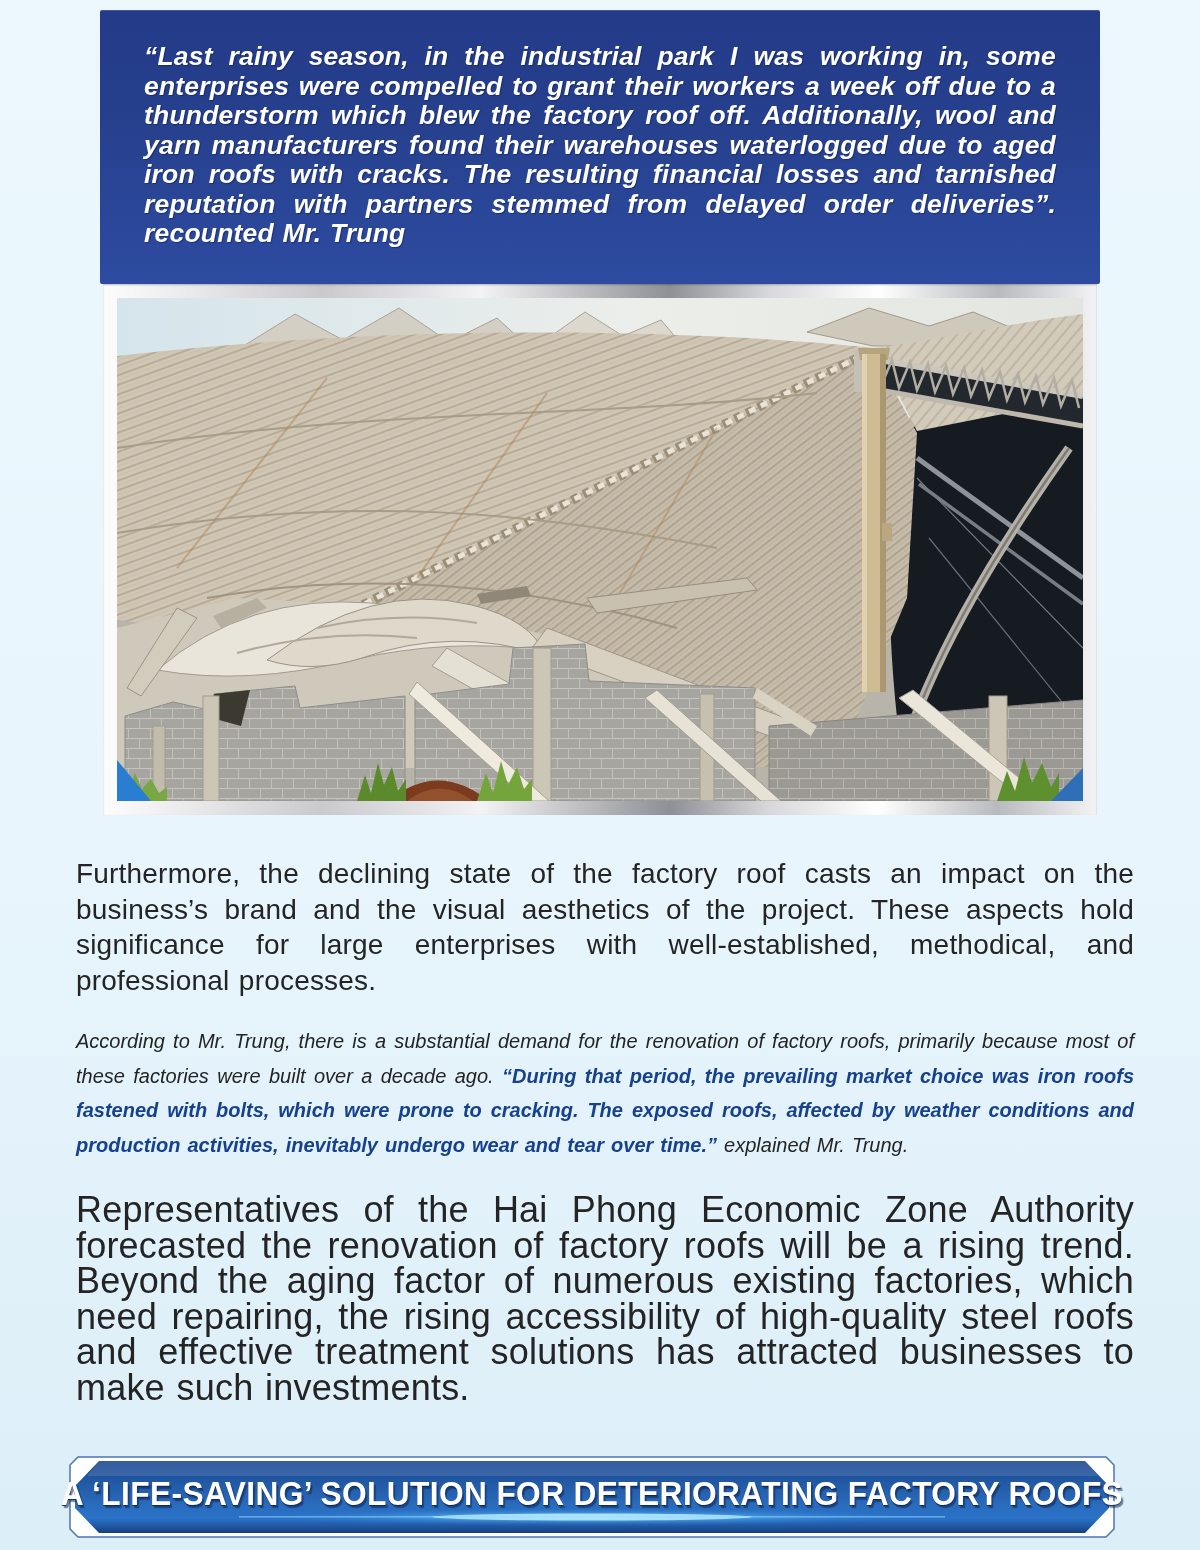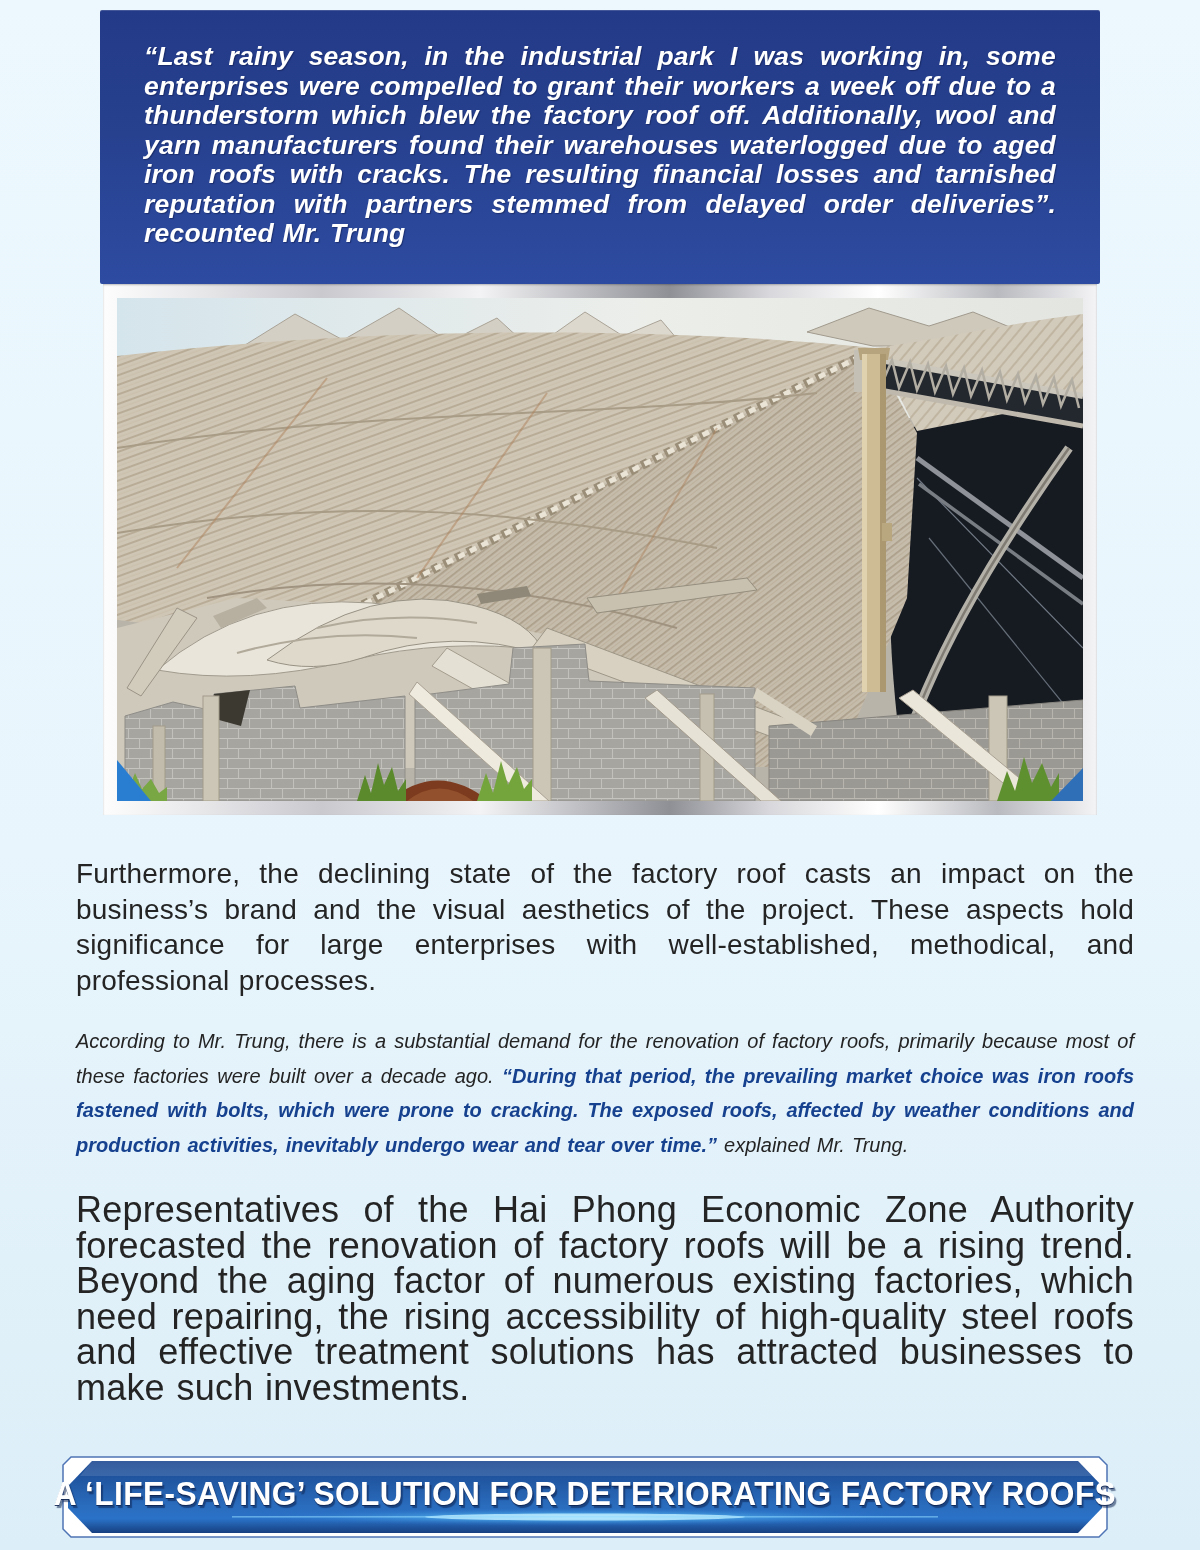--- a/index.html
+++ b/index.html
@@ -34,21 +34,21 @@
   .article{
     position:absolute;left:76px;top:856px;width:1058px;
     color:#242424;
   }
   .article p{margin:0;text-align:justify;word-spacing:1.5px;}
   .p1{font-size:28px;line-height:35.5px;margin-bottom:26px !important;letter-spacing:.2px;}
   .p2{font-size:20px;line-height:34.5px;font-style:italic;margin-bottom:30px !important;}
   .p2 .bold-blue{color:#16418e;font-weight:bold;}
   .p3{font-size:36px;line-height:35.5px;letter-spacing:.2px;}
   
-  .banner{position:absolute;left:62px;top:1447px;width:1046px;height:100px;}
+  .banner{position:absolute;left:69px;top:1447px;width:1046px;height:100px;}
   .banner svg{position:absolute;left:0;top:0;width:100%;height:100%;}
   .banner-text{
     position:absolute;left:0;top:0;right:0;bottom:6px;
     display:flex;align-items:center;justify-content:center;
     color:#ffffff;font-weight:bold;font-size:33px;letter-spacing:.4px;
     white-space:nowrap;transform:scaleX(.96);
     text-shadow:2px 3px 1px rgba(13,35,80,.55),0 1px 0 rgba(13,35,80,.85);
   }
 </style>
 </head>

